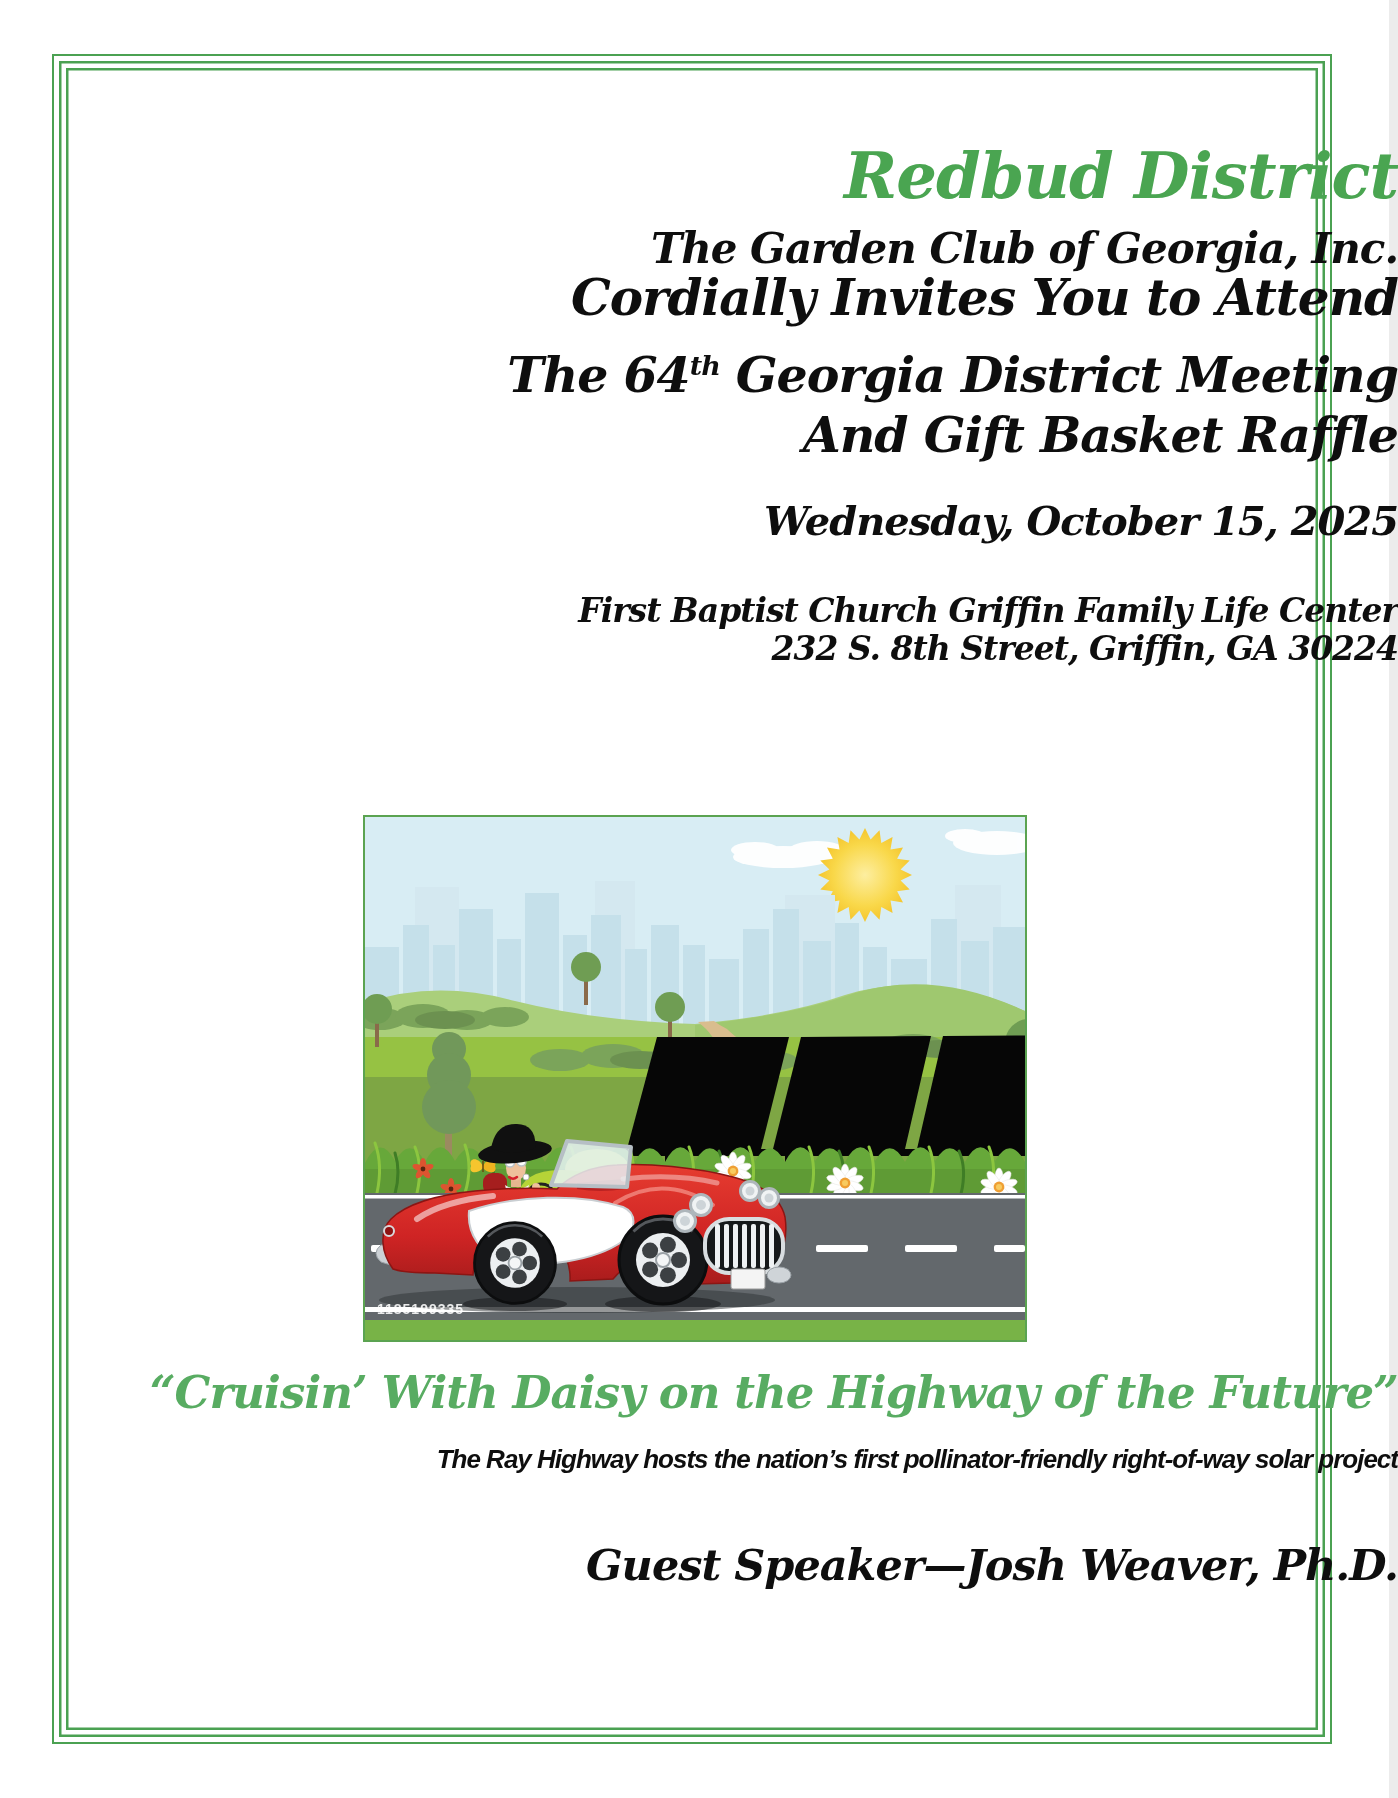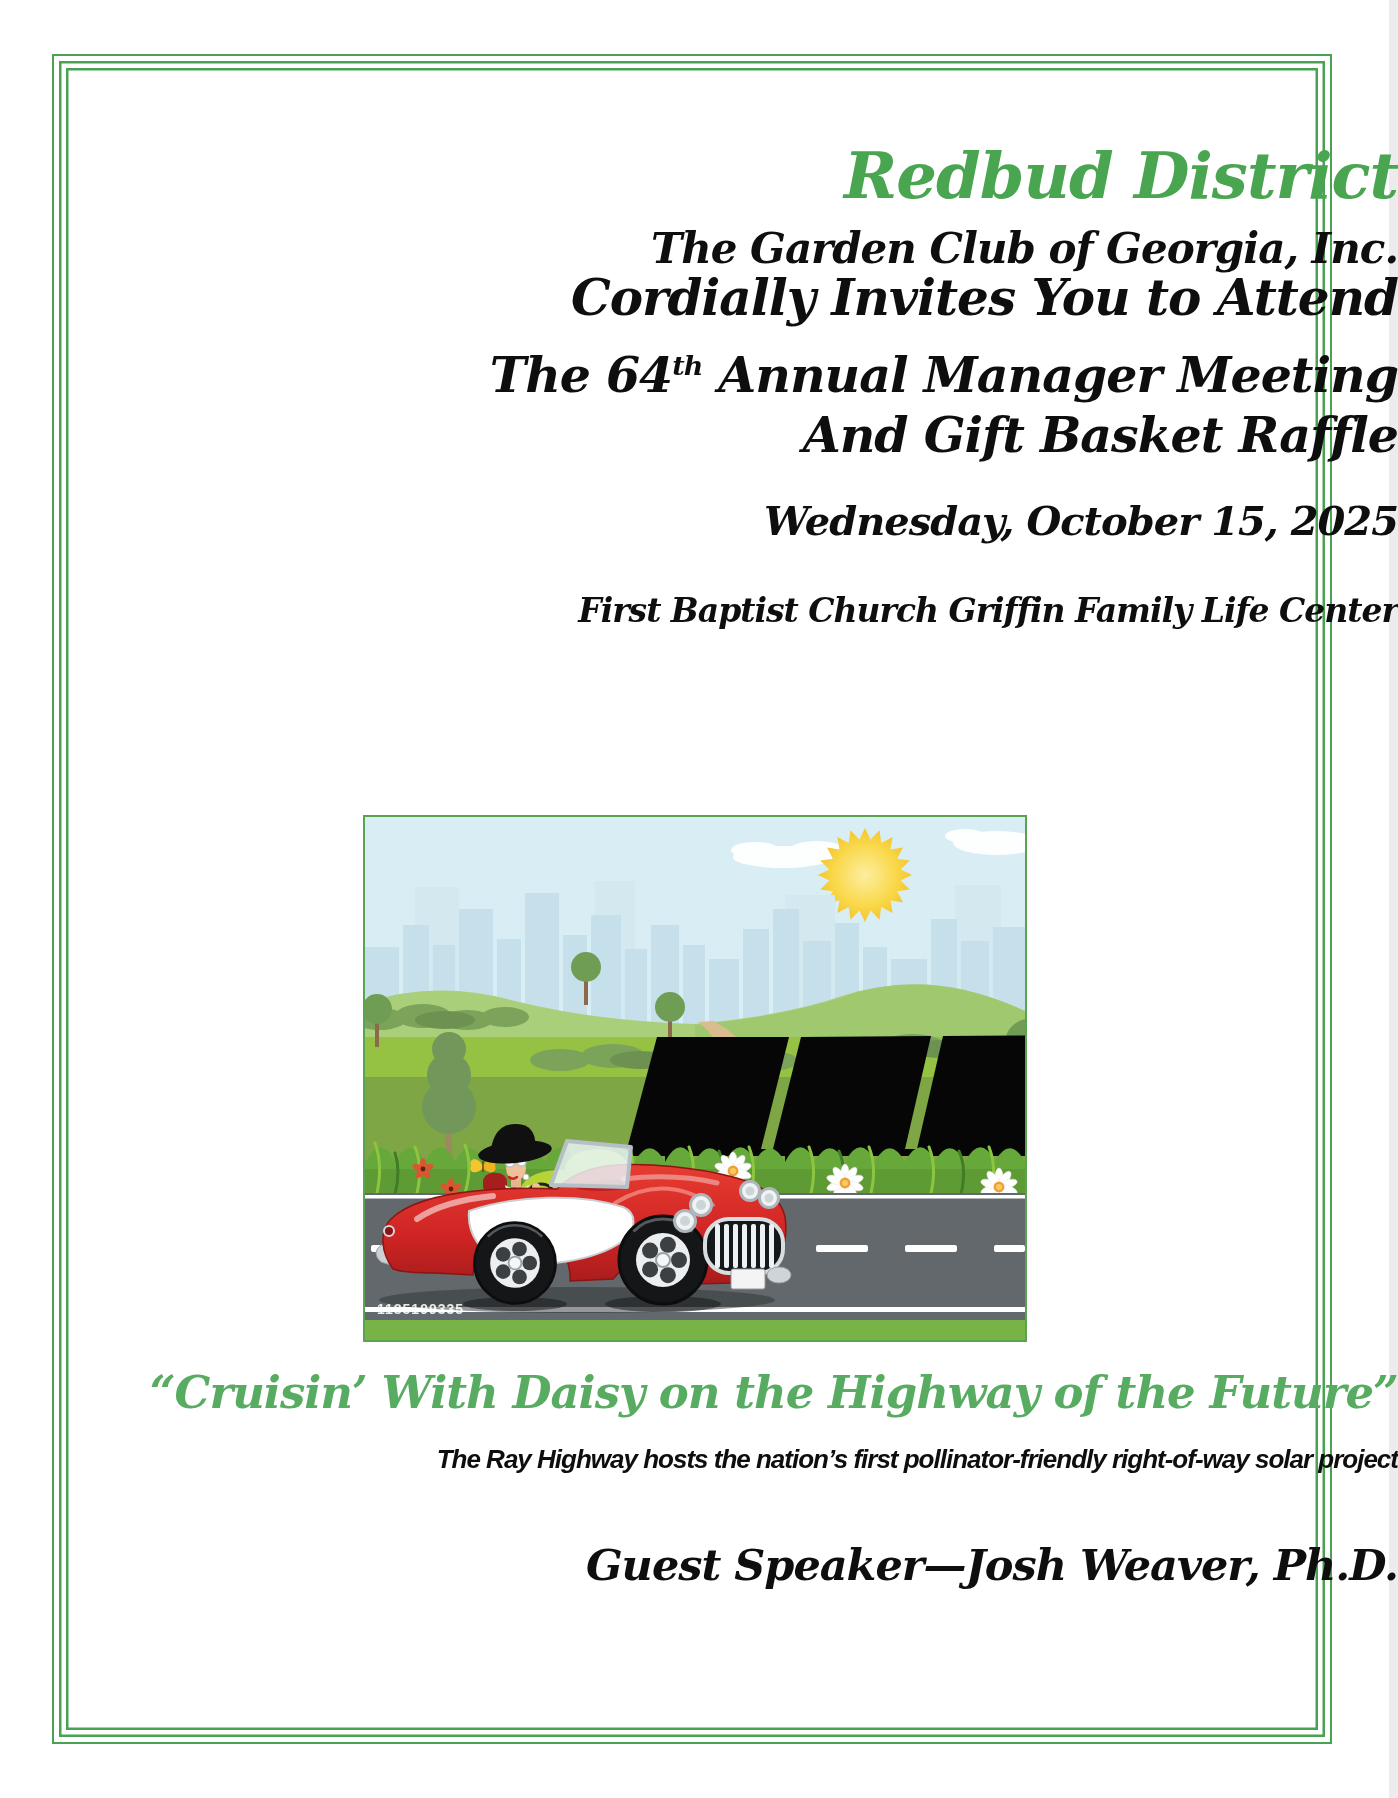--- a/index.html
+++ b/index.html
@@ -43,26 +43,27 @@
 
 <div class="page">
   <div class="edge-strip"></div>
   <div class="frame"></div>
 
   <main class="content">
     <h1 class="title" style="color: rgb(74, 165, 81);">Redbud District</h1>
     <p class="sub1">The Garden Club of Georgia, Inc.</p>
     <p class="sub2">Cordially Invites You to Attend</p>
 
-    <p class="event1"><span>The 64</span><sup>th</sup><span> Annual Manager Meeting</span></p>
+    <p class="event1"><span>The 64</span><sup>th</sup><span> Georgia District Meeting</span></p>
     <p class="event2">And Gift Basket Raffle</p>
 
     <p class="date">Wednesday, October 15, 2025</p>
 
     <p class="venue1">First Baptist Church Griffin Family Life Center</p>
+    <p class="venue2">232 S. 8th Street, Griffin, GA 30224</p>
 
     <div class="illustration">
       <svg width="660" height="523" viewBox="0 0 660 523" xmlns="http://www.w3.org/2000/svg">
         <defs>
           <radialGradient id="sunGrad" cx="50%" cy="50%" r="60%">
             <stop offset="0%" stop-color="#fdeea0"></stop>
             <stop offset="55%" stop-color="#f9d84a"></stop>
             <stop offset="100%" stop-color="#f2bb1d"></stop>
           </radialGradient>
           <linearGradient id="bodyGrad" x1="0" y1="0" x2="0" y2="1">

